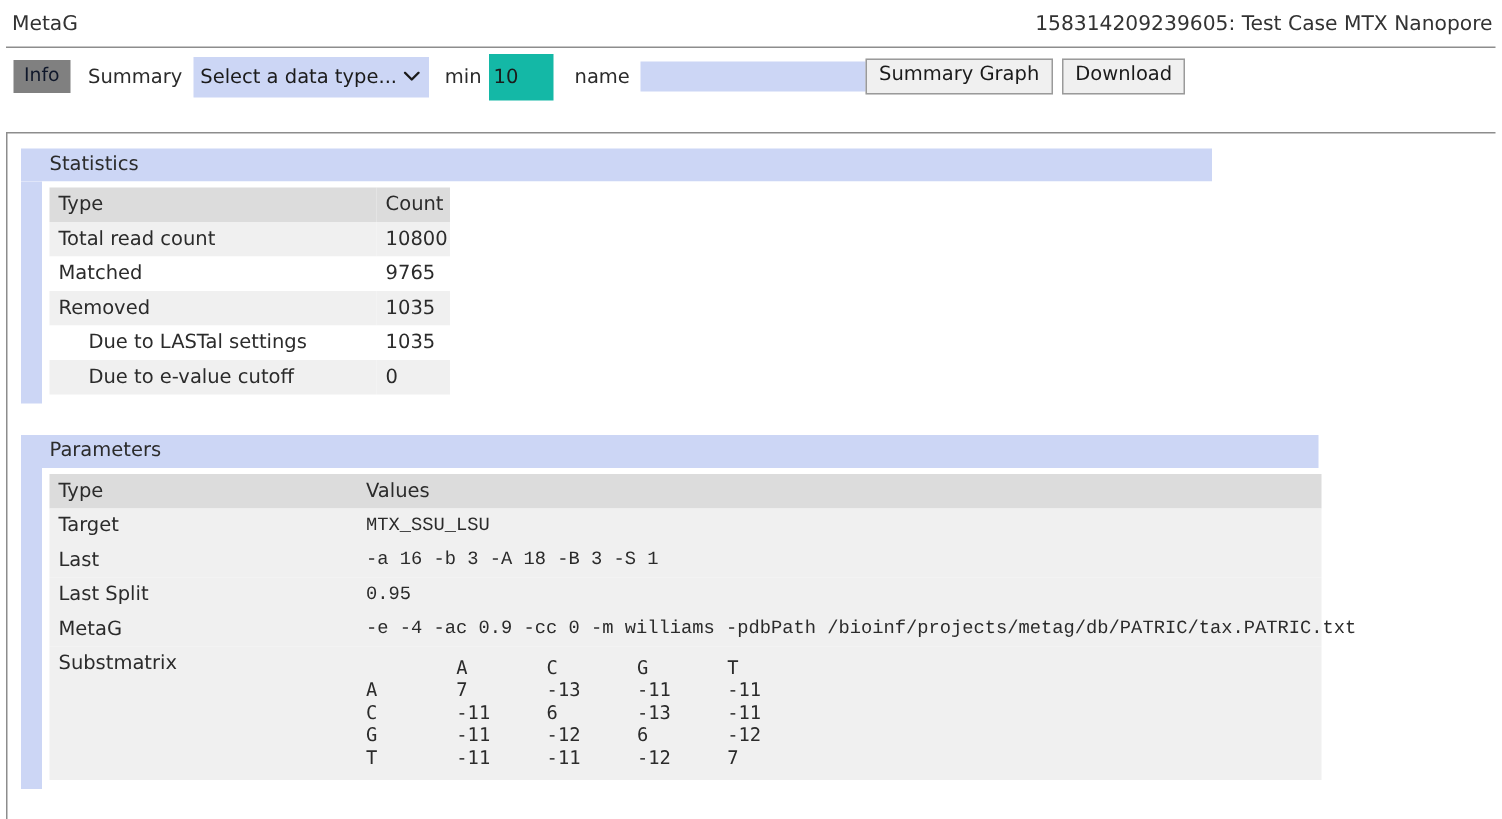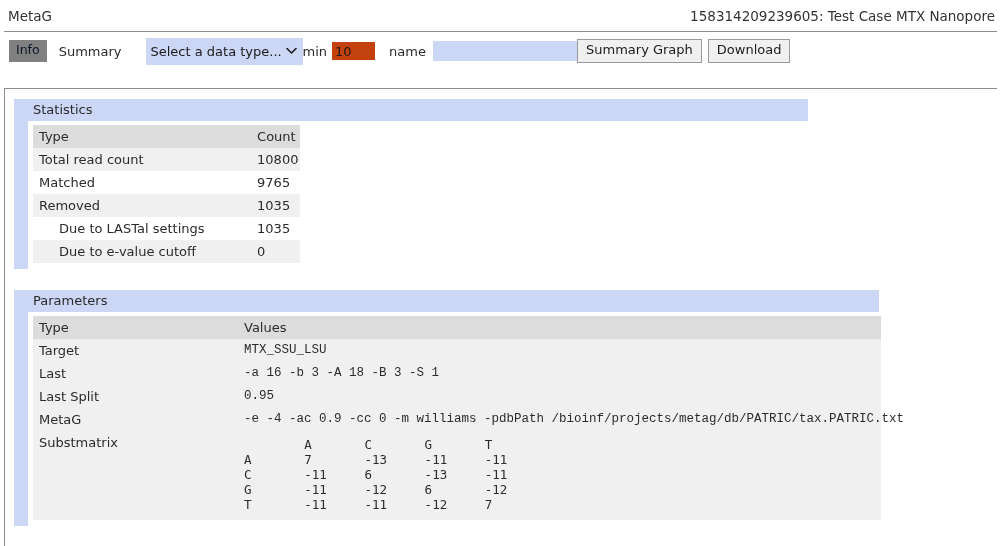--- a/index.html
+++ b/index.html
@@ -81,46 +81,46 @@
     appearance: none;
     -webkit-appearance: none;
     background: #ccd6f5;
     border: none;
     font-family: "DejaVu Sans", "Liberation Sans", sans-serif;
     font-size: 13px;
     color: #1b1b1b;
     height: 27px;
     line-height: 19px;
     padding: 0 20px 0 5px;
-    margin-left: 24px;
+    margin-left: 7px;
     border-radius: 0;
     cursor: pointer;
   }
   .select-wrap {
     position: relative;
     display: inline-flex;
     align-items: center;
   }
   .select-chevron {
     position: absolute;
     right: 6px;
     top: 50%;
     transform: translateY(-50%);
     pointer-events: none;
     line-height: 0;
   }
-  .min-label { }
+  .min-label { margin-left: 11px; }
   .min-input {
-    background: #c2410c;
+    background: #14b8a6;
     border: none;
     outline: none;
     font-family: "DejaVu Sans", "Liberation Sans", sans-serif;
     font-size: 13px;
     color: #1b1b1b;
-    height: 18px;
+    height: 31px;
     width: 37px;
     padding: 0 3px;
     margin-left: 5px;
     border-radius: 0;
   }
   .name-label { margin-left: 14px; }
   .name-input {
     background: #ccd6f5;
     border: none;
     outline: none;

